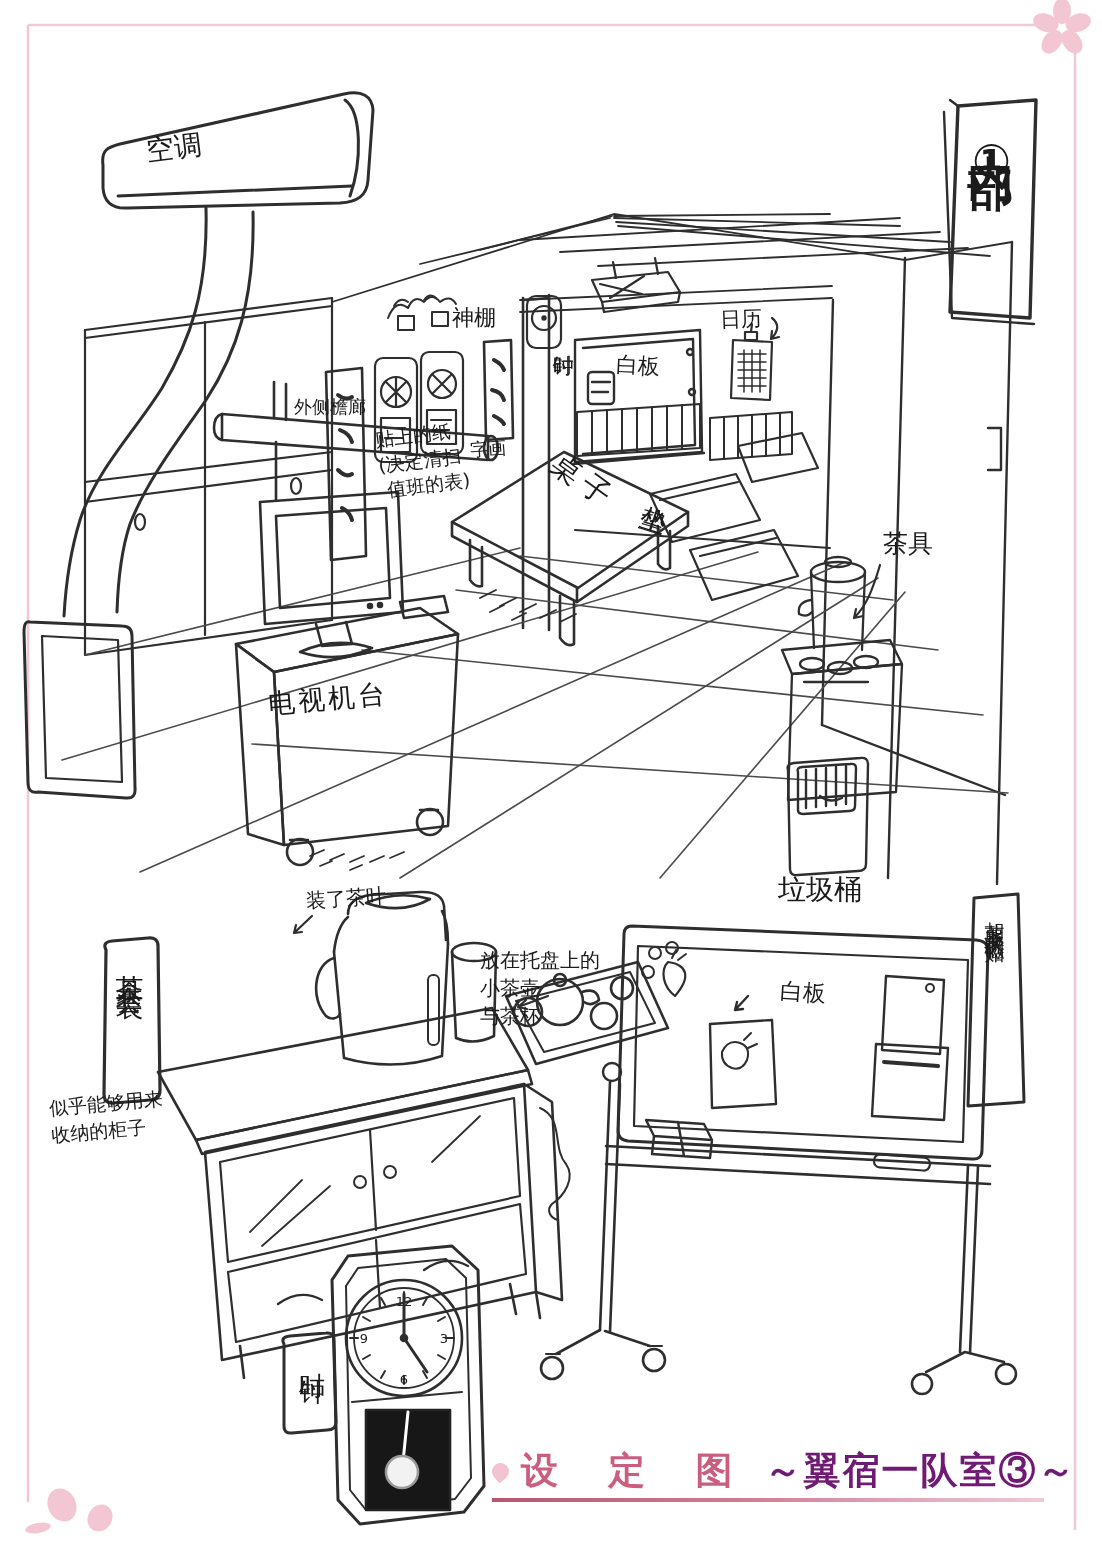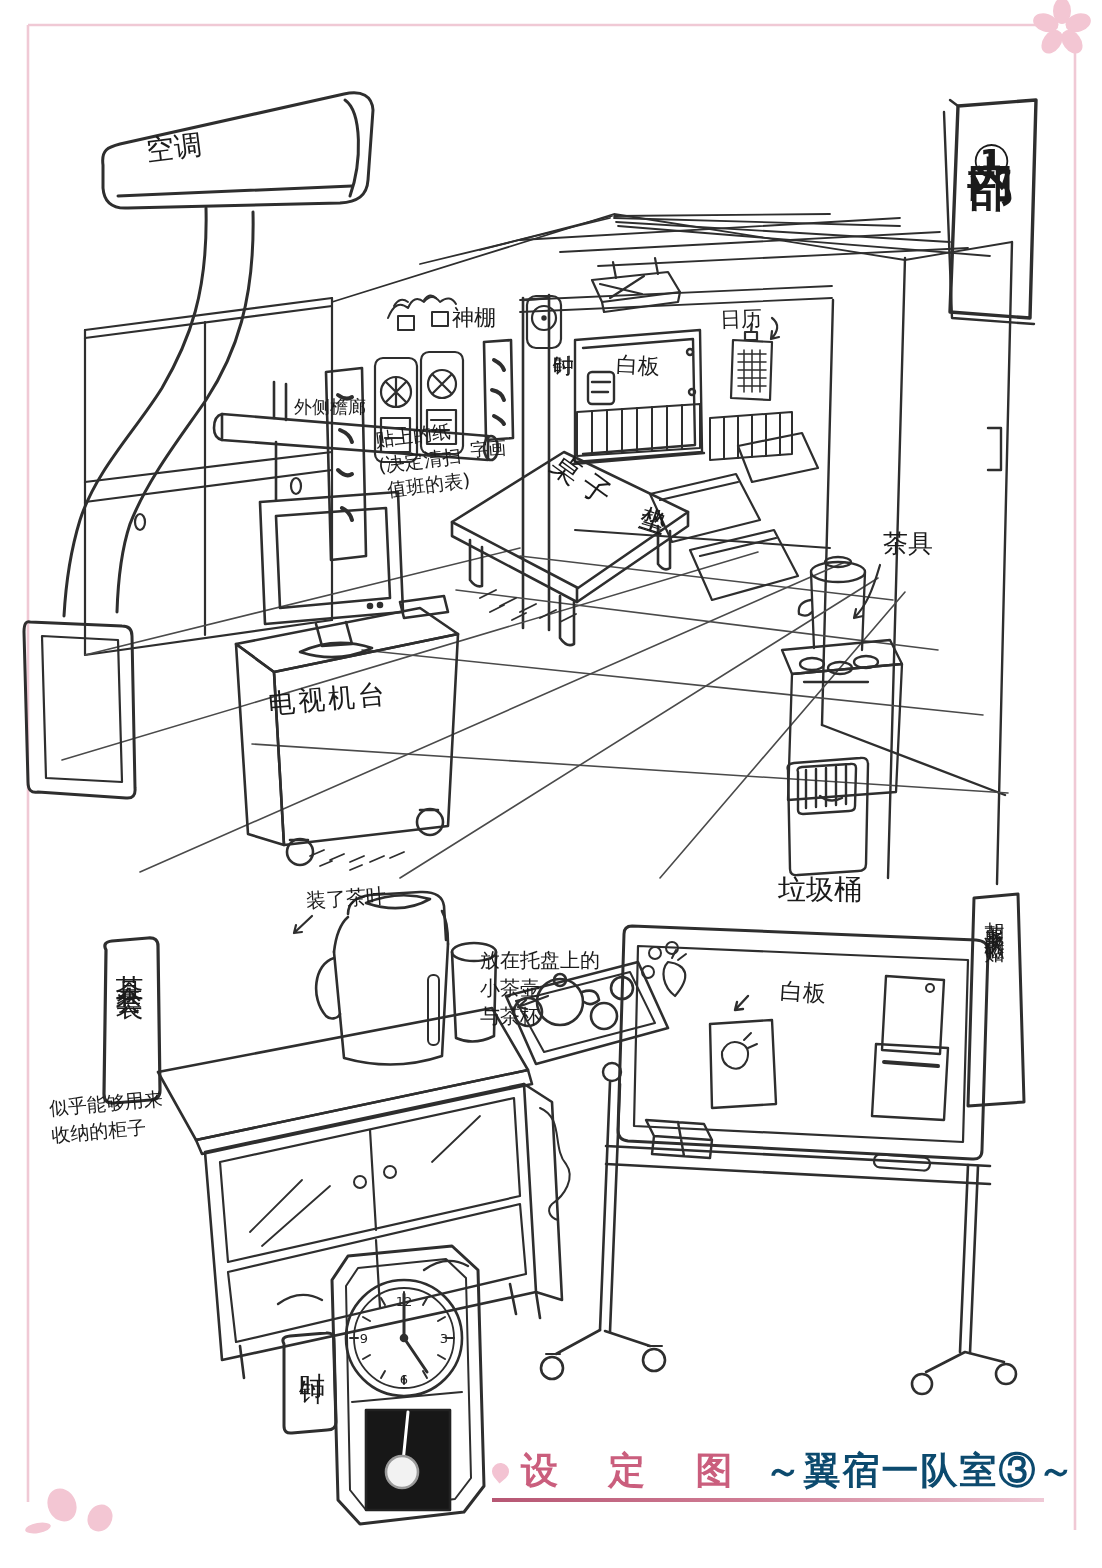--- a/index.html
+++ b/index.html
@@ -7,21 +7,21 @@
         font-family:"DejaVu Sans",sans-serif;color:#1a1a1a;}
   .art{position:absolute;left:0;top:0;}
   .lbl{position:absolute;white-space:nowrap;color:#1b1b1b;line-height:1.25;
        font-family:"DejaVu Sans",sans-serif;}
   .v{writing-mode:vertical-rl;text-orientation:upright;}
   .multiline{white-space:normal;}
   .multiline div{white-space:nowrap;}
   .title-bar{position:absolute;left:492px;top:1446px;display:flex;align-items:center;
              font-family:Liberation Mono, monospace;font-weight:bold;font-size:37px;color:#ca5e7d;}
   .title-main{letter-spacing:14px;margin-right:18px;}
-  .title-sub{letter-spacing:2px;color:#0c4a6e;}
+  .title-sub{letter-spacing:2px;color:#701a75;}
   .petal{display:inline-block;width:17px;height:17px;background:#f3c3d2;
          border-radius:55% 55% 55% 0;transform:rotate(-40deg);margin-right:12px;}
   .title-underline{position:absolute;left:492px;top:1498px;width:552px;height:3.5px;
                    background:linear-gradient(90deg,#b65673 0%,#cf7b93 45%,#efc9d6 100%);}
 </style>
 </head>
 <body>
 
 <div class="page">
 

